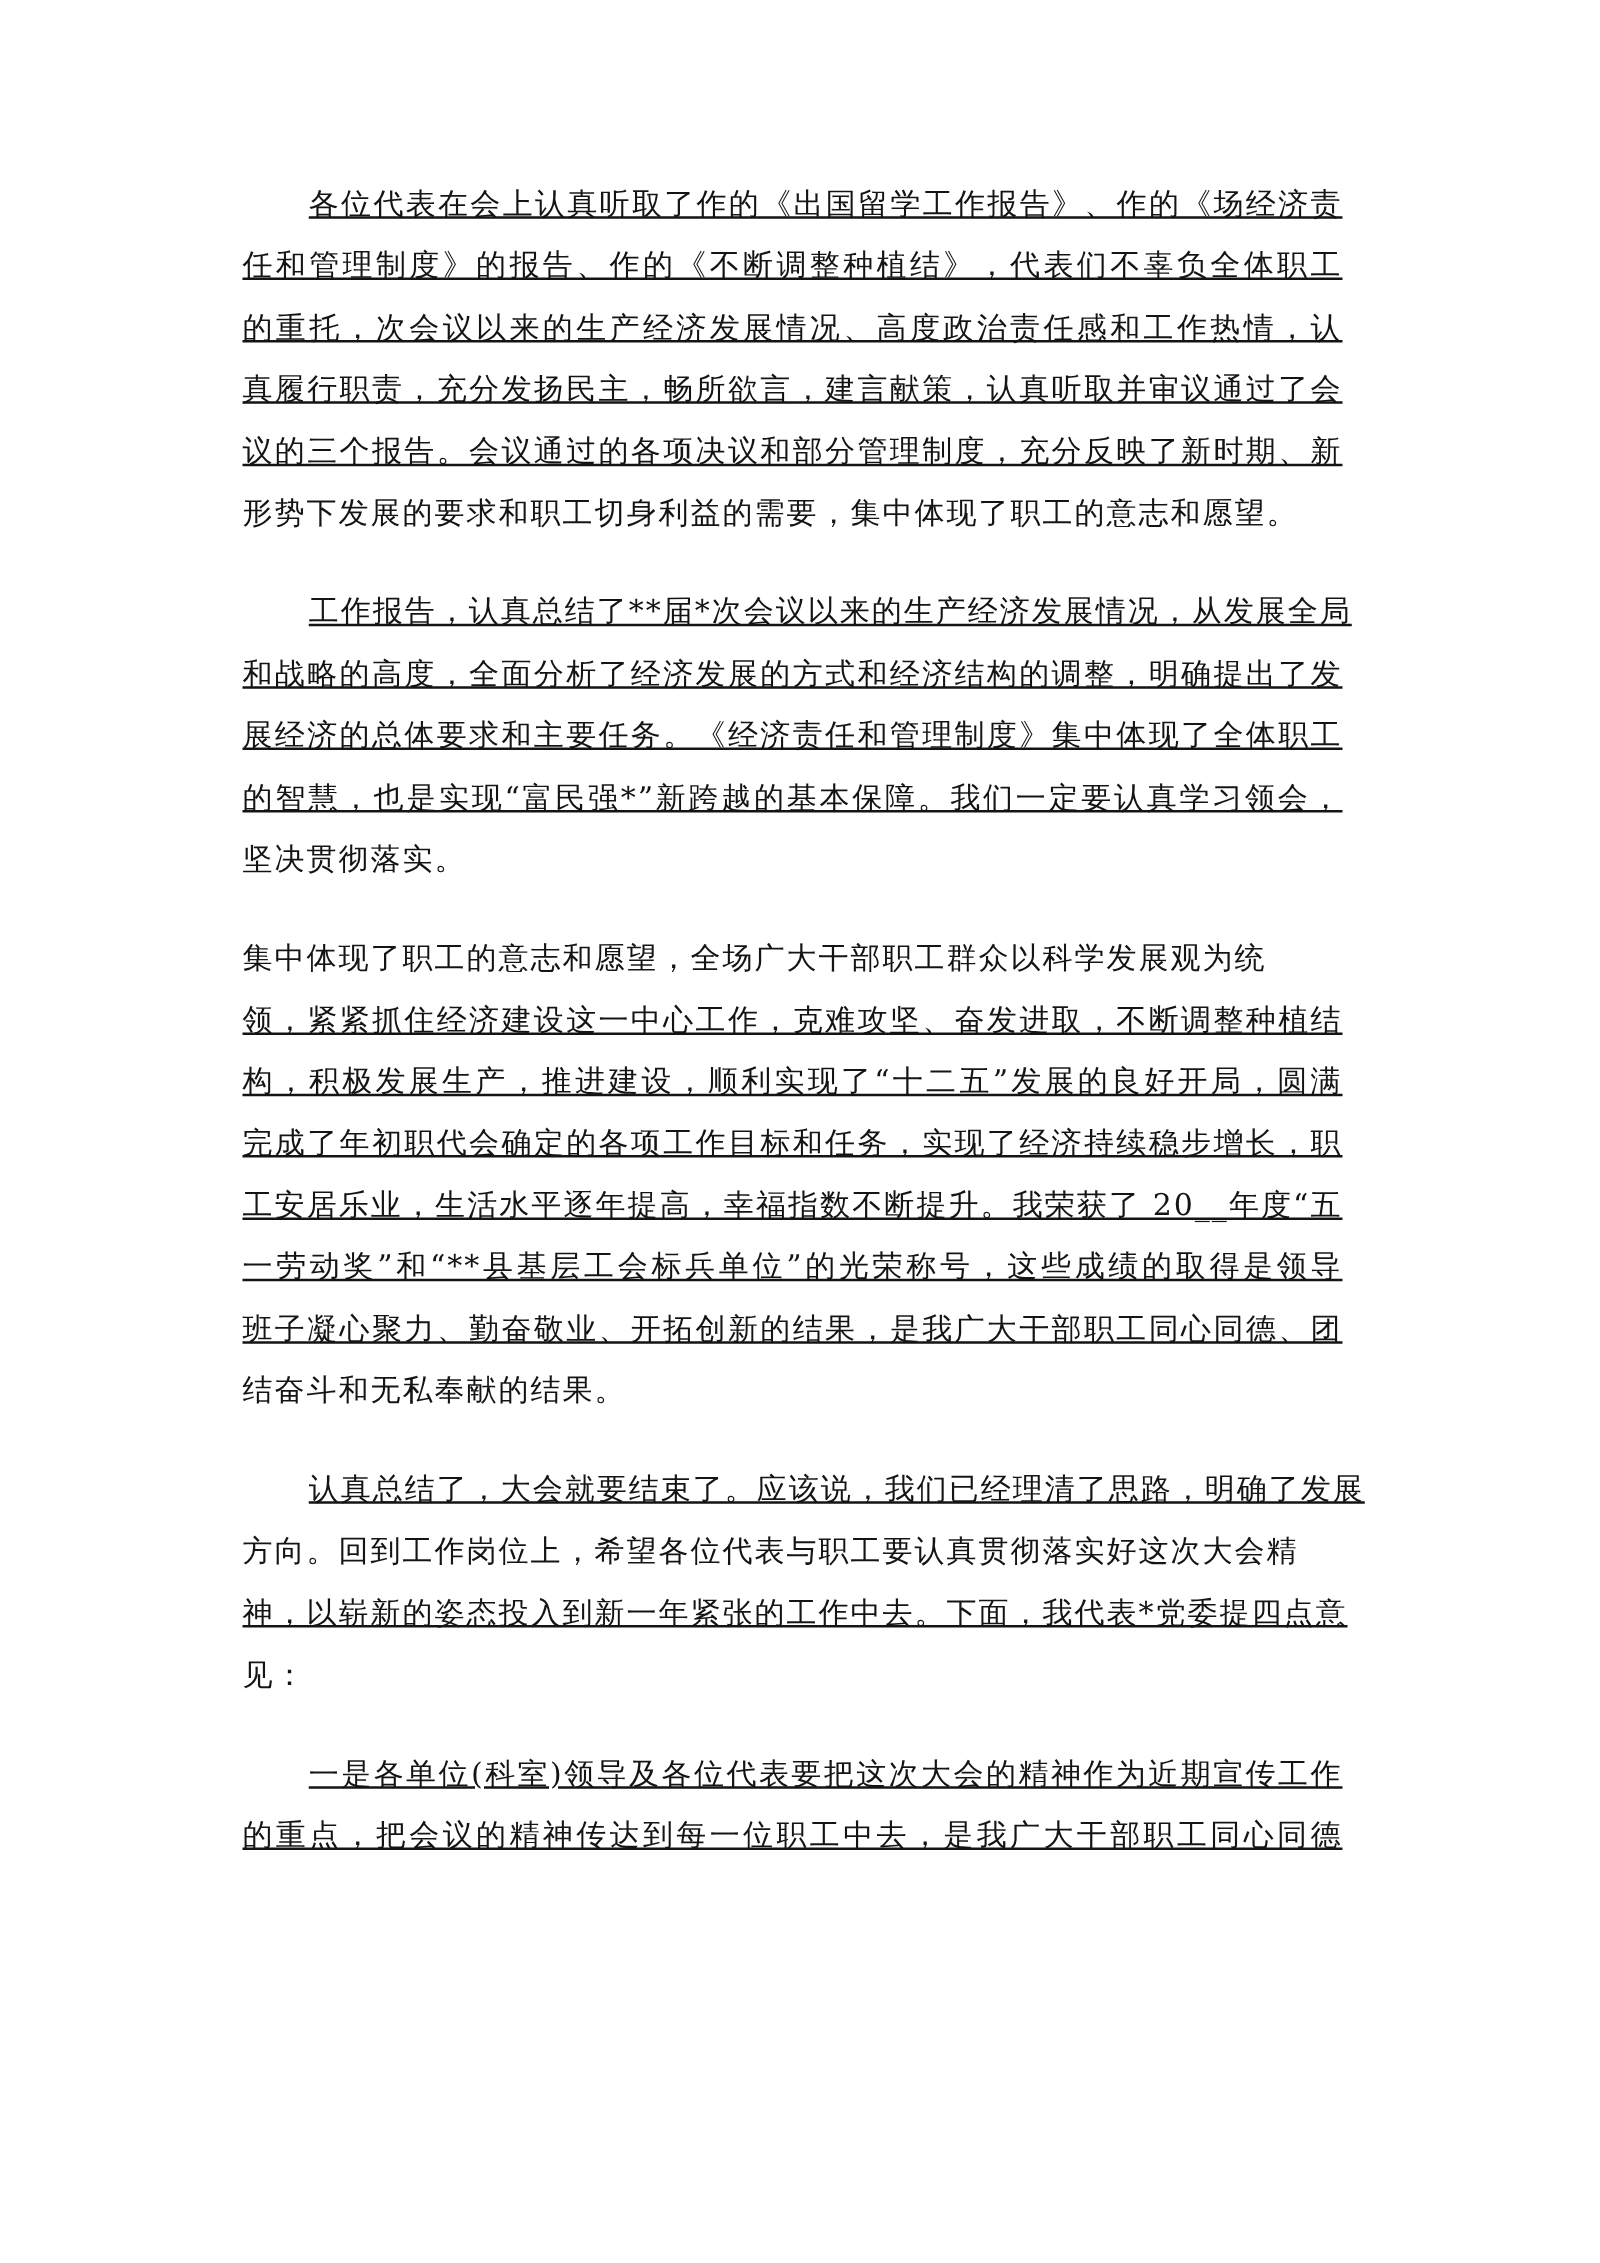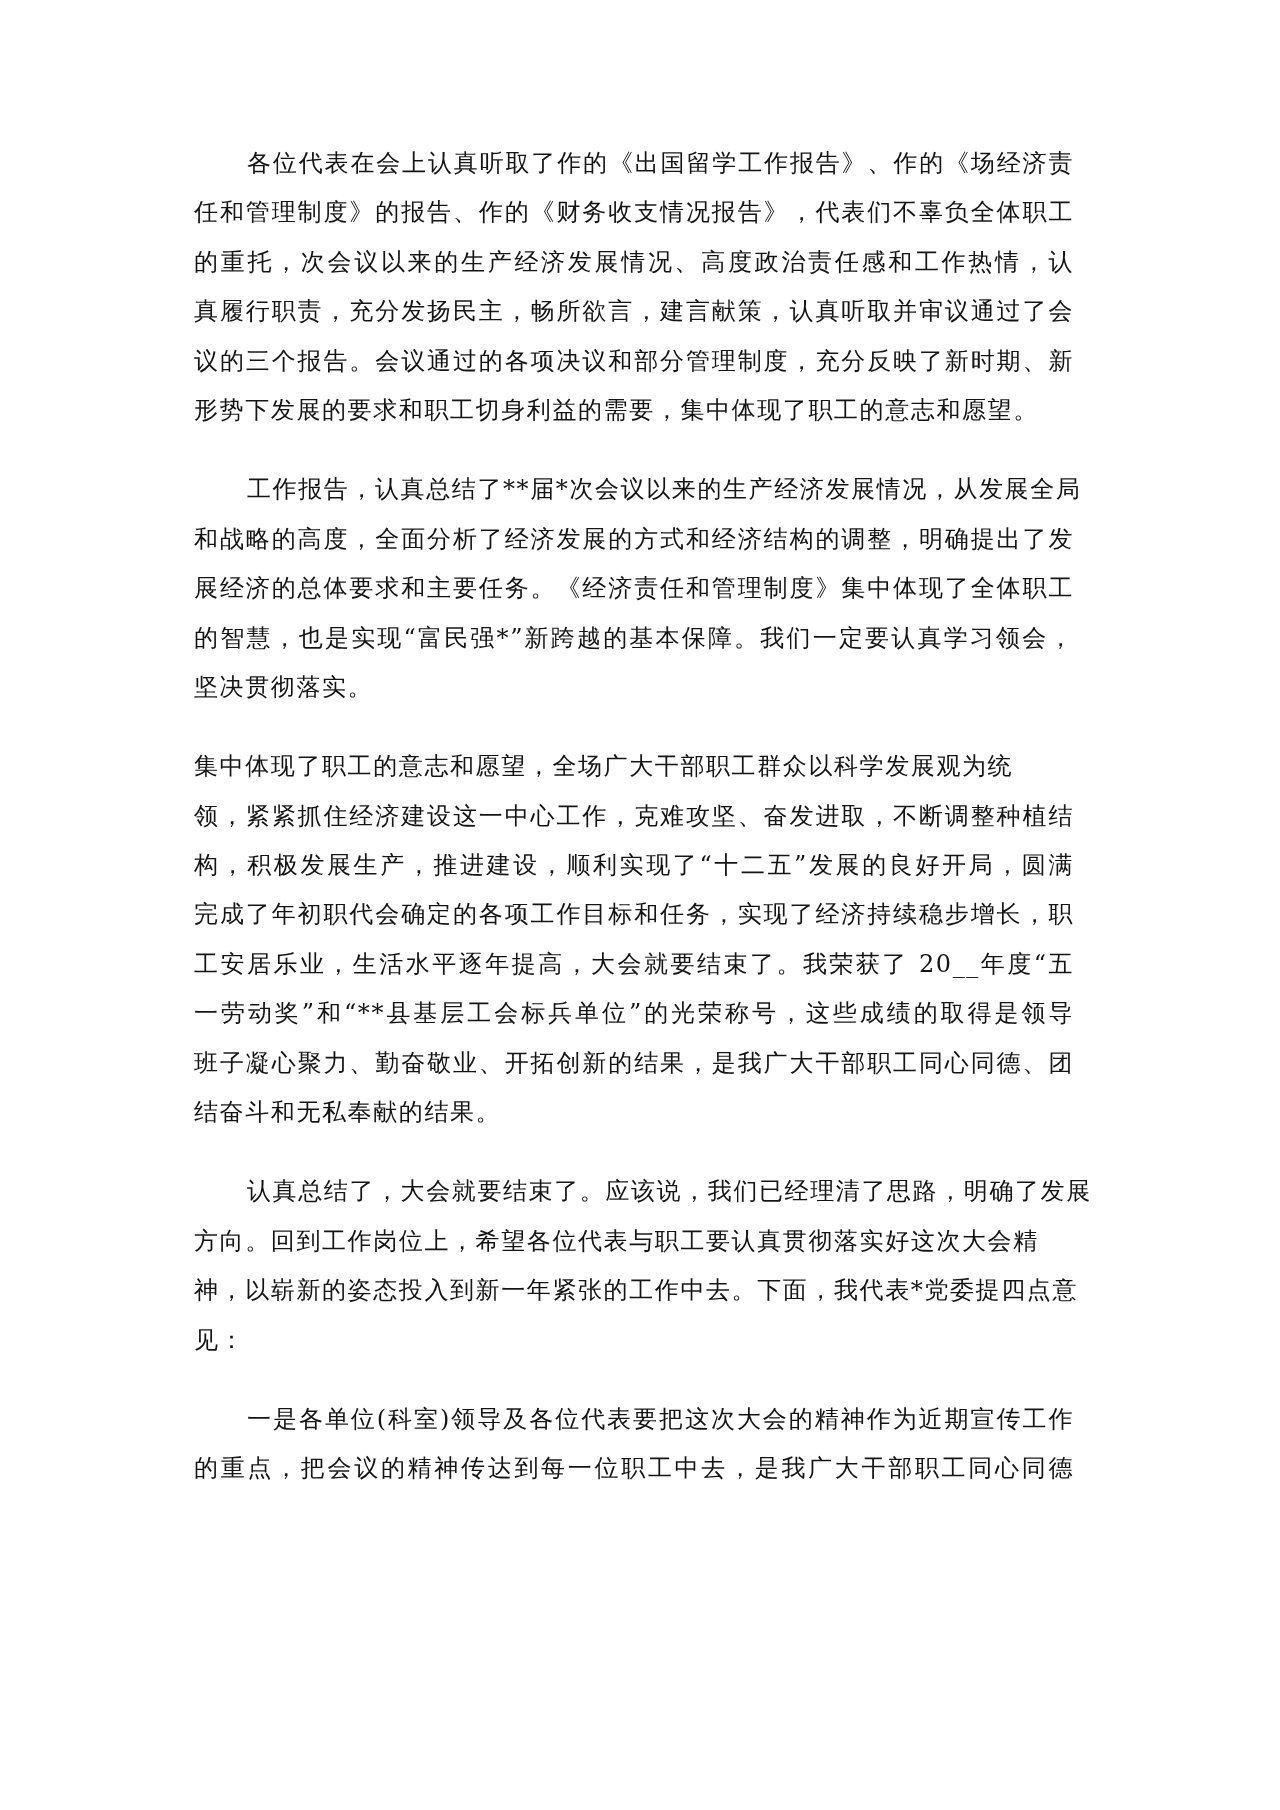--- a/index.html
+++ b/index.html
@@ -15,33 +15,33 @@
     color: #141414;
   }
   .para { margin: 0; }
   .line {
     display: block;
     height: 49.4px;
     line-height: 40px;
     white-space: nowrap;
     letter-spacing: 1.6px;
   }
-  .line.justify { text-align: justify; text-align-last: justify; }
+  .line.justify { text-align: justify; text-align-last: justify; text-decoration: underline; }
   .line.indent { padding-left: 53px; }
   .para-gap { height: 30px; }
 </style>
 </head>
 <body>
 
 <div class="page">
   <div class="content">
 
     <div class="para">
       <span class="line justify indent">各位代表在会上认真听取了作的《出国留学工作报告》、作的《场经济责</span>
-      <span class="line justify">任和管理制度》的报告、作的《财务收支情况报告》，代表们不辜负全体职工</span>
+      <span class="line justify">任和管理制度》的报告、作的《不断调整种植结》，代表们不辜负全体职工</span>
       <span class="line justify">的重托，次会议以来的生产经济发展情况、高度政治责任感和工作热情，认</span>
       <span class="line justify">真履行职责，充分发扬民主，畅所欲言，建言献策，认真听取并审议通过了会</span>
       <span class="line justify">议的三个报告。会议通过的各项决议和部分管理制度，充分反映了新时期、新</span>
       <span class="line">形势下发展的要求和职工切身利益的需要，集中体现了职工的意志和愿望。</span>
     </div>
     <div class="para-gap"></div>
 
     <div class="para">
       <span class="line justify indent">工作报告，认真总结了**届*次会议以来的生产经济发展情况，从发展全局</span>
       <span class="line justify">和战略的高度，全面分析了经济发展的方式和经济结构的调整，明确提出了发</span>
@@ -49,21 +49,21 @@
       <span class="line justify">的智慧，也是实现“富民强*”新跨越的基本保障。我们一定要认真学习领会，</span>
       <span class="line">坚决贯彻落实。</span>
     </div>
     <div class="para-gap"></div>
 
     <div class="para">
       <span class="line">集中体现了职工的意志和愿望，全场广大干部职工群众以科学发展观为统</span>
       <span class="line justify">领，紧紧抓住经济建设这一中心工作，克难攻坚、奋发进取，不断调整种植结</span>
       <span class="line justify">构，积极发展生产，推进建设，顺利实现了“十二五”发展的良好开局，圆满</span>
       <span class="line justify">完成了年初职代会确定的各项工作目标和任务，实现了经济持续稳步增长，职</span>
-      <span class="line justify">工安居乐业，生活水平逐年提高，大会就要结束了。我荣获了 20__年度“五</span>
+      <span class="line justify">工安居乐业，生活水平逐年提高，幸福指数不断提升。我荣获了 20__年度“五</span>
       <span class="line justify">一劳动奖”和“**县基层工会标兵单位”的光荣称号，这些成绩的取得是领导</span>
       <span class="line justify">班子凝心聚力、勤奋敬业、开拓创新的结果，是我广大干部职工同心同德、团</span>
       <span class="line">结奋斗和无私奉献的结果。</span>
     </div>
     <div class="para-gap"></div>
 
     <div class="para">
       <span class="line justify indent">认真总结了，大会就要结束了。应该说，我们已经理清了思路，明确了发展</span>
       <span class="line">方向。回到工作岗位上，希望各位代表与职工要认真贯彻落实好这次大会精</span>
       <span class="line justify">神，以崭新的姿态投入到新一年紧张的工作中去。下面，我代表*党委提四点意</span>

